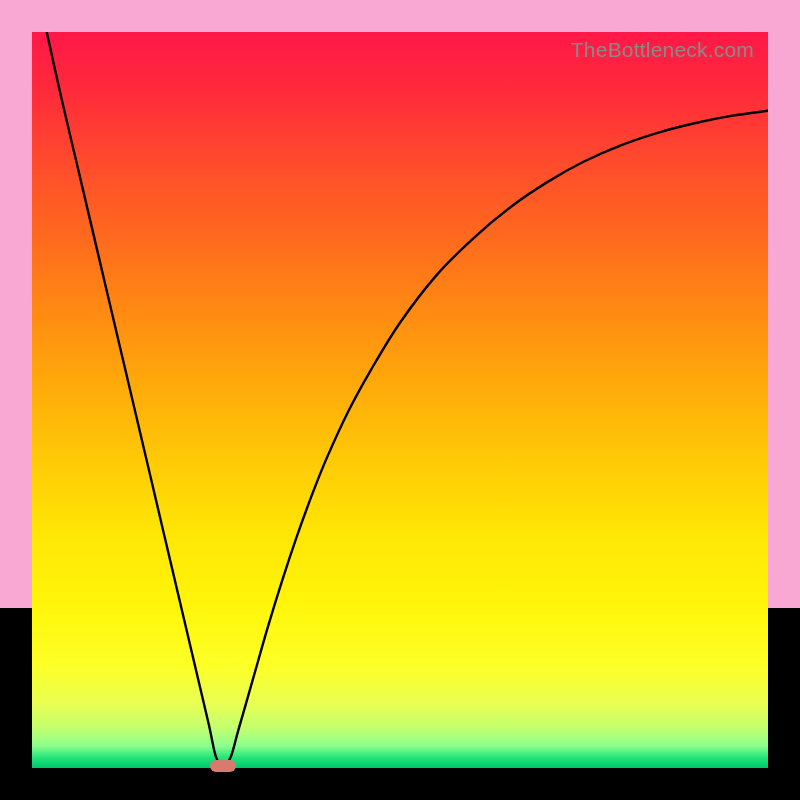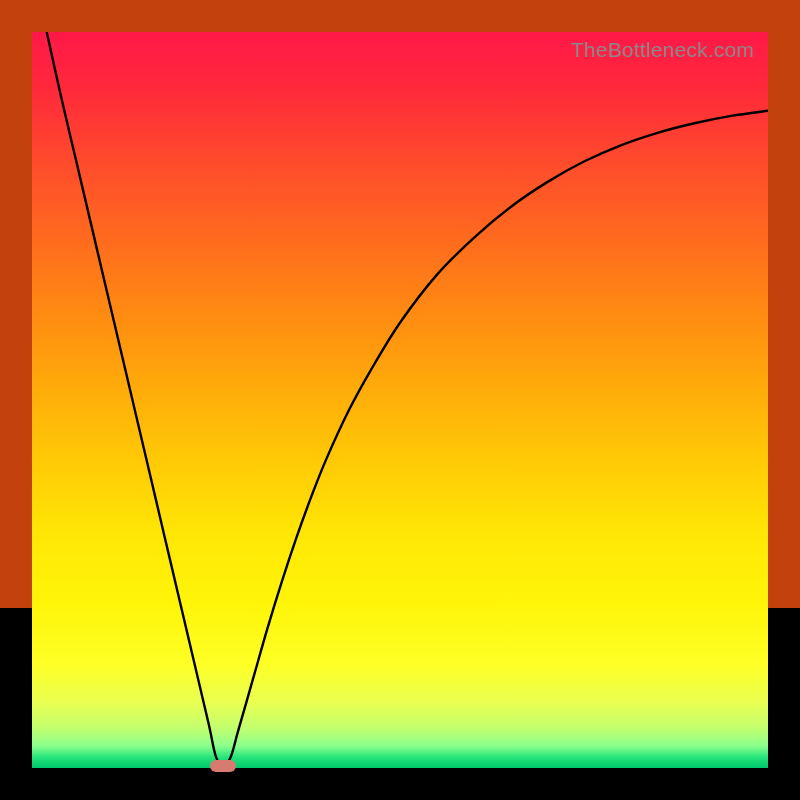--- a/index.html
+++ b/index.html
@@ -8,21 +8,21 @@
     width: 800px;
     height: 800px;
     overflow: hidden;
     background: #000;
     font-family: Arial, Helvetica, sans-serif;
   }
   .frame {
     position: relative;
     width: 800px;
     height: 608px;
-    background: #c2410c;
+    background: #f9a8d4;
   }
   .plot {
     position: absolute;
     left: 32px;
     top: 32px;
     width: 736px;
     height: 736px;
     background: linear-gradient(to bottom,
       #ff1848 0%,
       #ff2a3a 8%,

